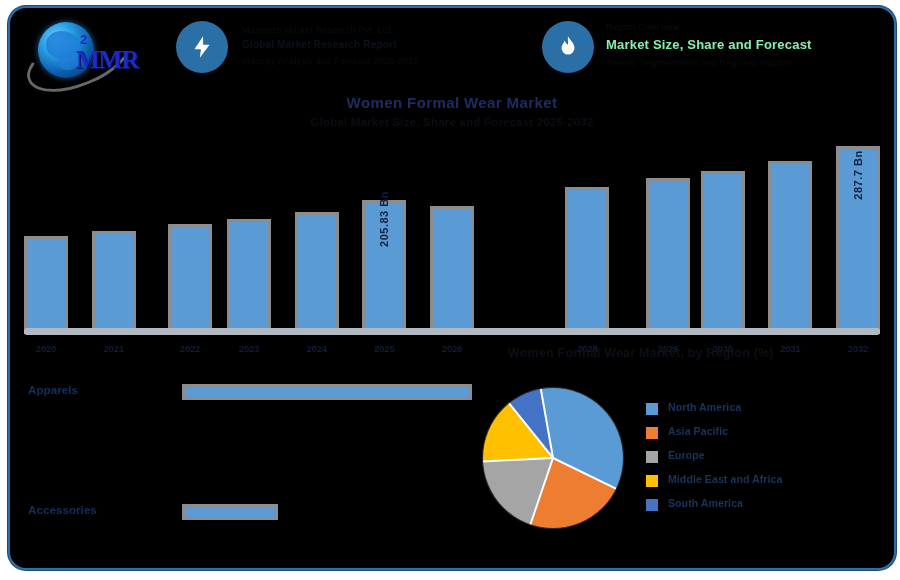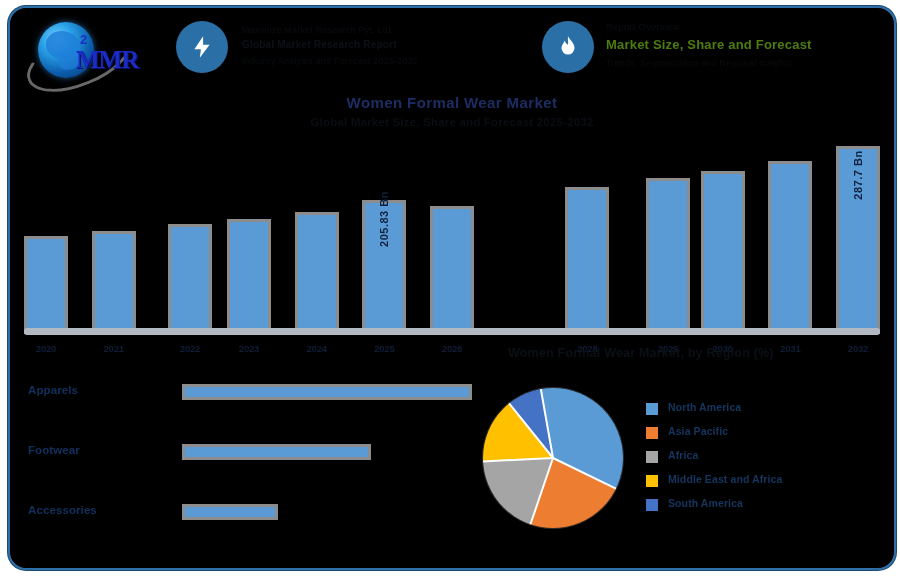--- a/index.html
+++ b/index.html
@@ -43,21 +43,21 @@
   #badge2{left:532px;top:13px;}
 
   .hdr-text{position:absolute;color:#0b0f14;font-size:10.5px;line-height:1.45;
     letter-spacing:.2px;}
   #hdr1{left:232px;top:16px;width:290px;}
   #hdr1 .l1{font-size:9px;color:#0a0d12;}
   #hdr1 .l2{font-size:10px;font-weight:bold;color:#0c1118;margin-top:1px;}
   #hdr1 .l3{font-size:9px;color:#090c10;margin-top:2px;}
   #hdr2{left:596px;top:12px;width:285px;}
   #hdr2 .l1{font-size:9.5px;color:#0a0d12;}
-  #hdr2 .l2{font-size:13px;font-weight:bold;color:#4d7c0f;margin-top:2px;}
+  #hdr2 .l2{font-size:13px;font-weight:bold;color:#86efac;margin-top:2px;}
   #hdr2 .l3{font-size:9px;color:#090c10;margin-top:2px;}
 
   
   #title{position:absolute;left:0;top:86px;width:884px;text-align:center;
     font-size:15px;font-weight:bold;color:#1d2d63;letter-spacing:.4px;}
   #subtitle{position:absolute;left:0;top:108px;width:884px;text-align:center;
     font-size:11.5px;font-weight:bold;color:#0a0d13;letter-spacing:.2px;}
 
   
   #barchart{position:absolute;left:14px;top:130px;width:856px;height:196px;}
@@ -197,24 +197,20 @@
     </div>
   <div id="axis"></div>
 
   <div class="sec-head" id="sec2">Women Formal Wear Market, by Region (%)</div>
 
   <div id="hbars">
       <div class="hrow" style="top: 0px;">
         <div class="hlabel">Apparels</div>
         <div class="hbar" style="width: 290px; top: 8px;"></div>
       </div>
-      <div class="hrow" style="top: 60px;">
-        <div class="hlabel">Footwear</div>
-        <div class="hbar" style="width: 189px; top: 8px;"></div>
-      </div>
       <div class="hrow" style="top: 120px;">
         <div class="hlabel">Accessories</div>
         <div class="hbar" style="width: 96px; top: 8px;"></div>
       </div>
     </div>
 
   <div id="pie" style="background: conic-gradient(from -10deg, rgb(91, 155, 213) 0deg, rgb(91, 155, 213) 126deg, rgb(237, 125, 49) 126deg, rgb(237, 125, 49) 208.8deg, rgb(165, 165, 165) 208.8deg, rgb(165, 165, 165) 277.2deg, rgb(255, 192, 0) 277.2deg, rgb(255, 192, 0) 331.2deg, rgb(68, 114, 196) 331.2deg, rgb(68, 114, 196) 360deg);">
       <div class="pie-sep" style="transform: rotate(-10deg);"></div>
       <div class="pie-sep" style="transform: rotate(116deg);"></div>
       <div class="pie-sep" style="transform: rotate(198.8deg);"></div>
@@ -225,21 +221,21 @@
       <div class="lg-row">
         <span class="lg-sw" style="background: rgb(91, 155, 213);"></span>
         <span class="lg-tx">North America</span>
       </div>
       <div class="lg-row">
         <span class="lg-sw" style="background: rgb(237, 125, 49);"></span>
         <span class="lg-tx">Asia Pacific</span>
       </div>
       <div class="lg-row">
         <span class="lg-sw" style="background: rgb(165, 165, 165);"></span>
-        <span class="lg-tx">Africa</span>
+        <span class="lg-tx">Europe</span>
       </div>
       <div class="lg-row">
         <span class="lg-sw" style="background: rgb(255, 192, 0);"></span>
         <span class="lg-tx">Middle East and Africa</span>
       </div>
       <div class="lg-row">
         <span class="lg-sw" style="background: rgb(68, 114, 196);"></span>
         <span class="lg-tx">South America</span>
       </div>
     </div>

